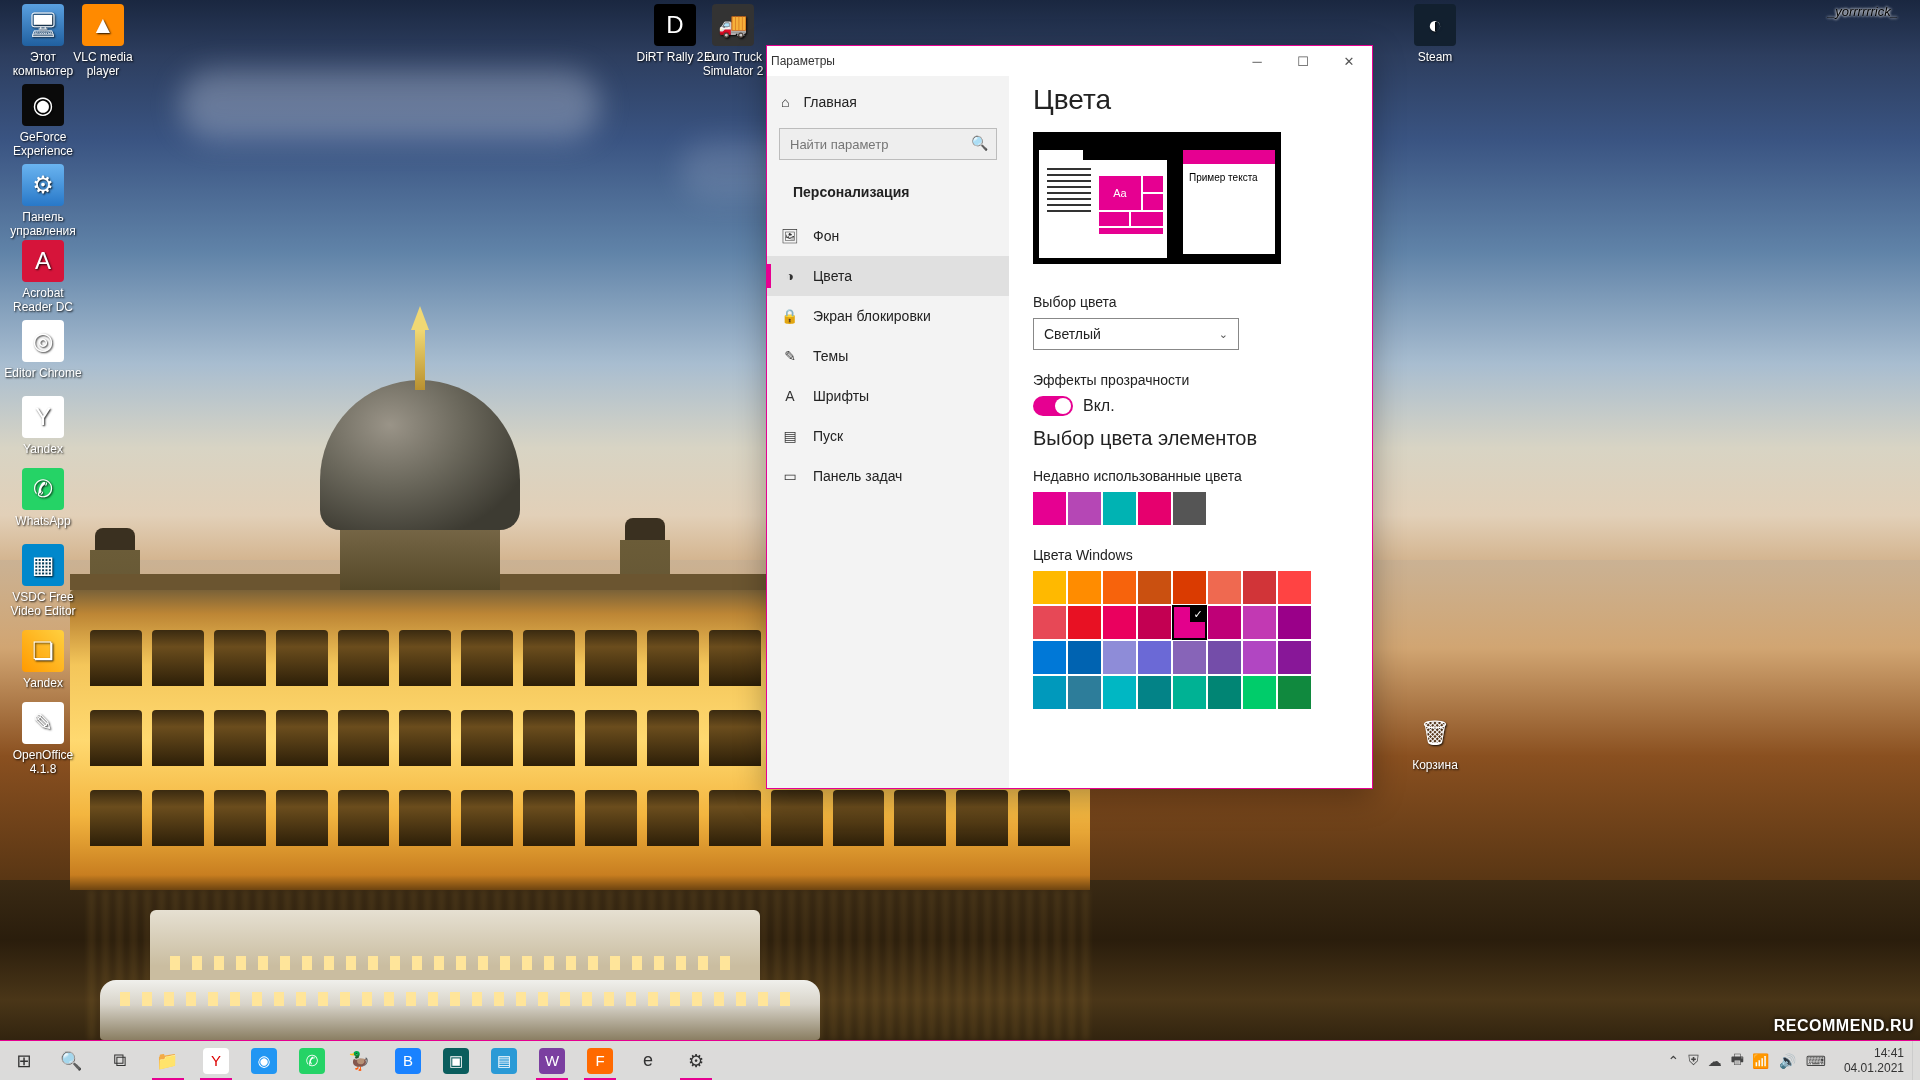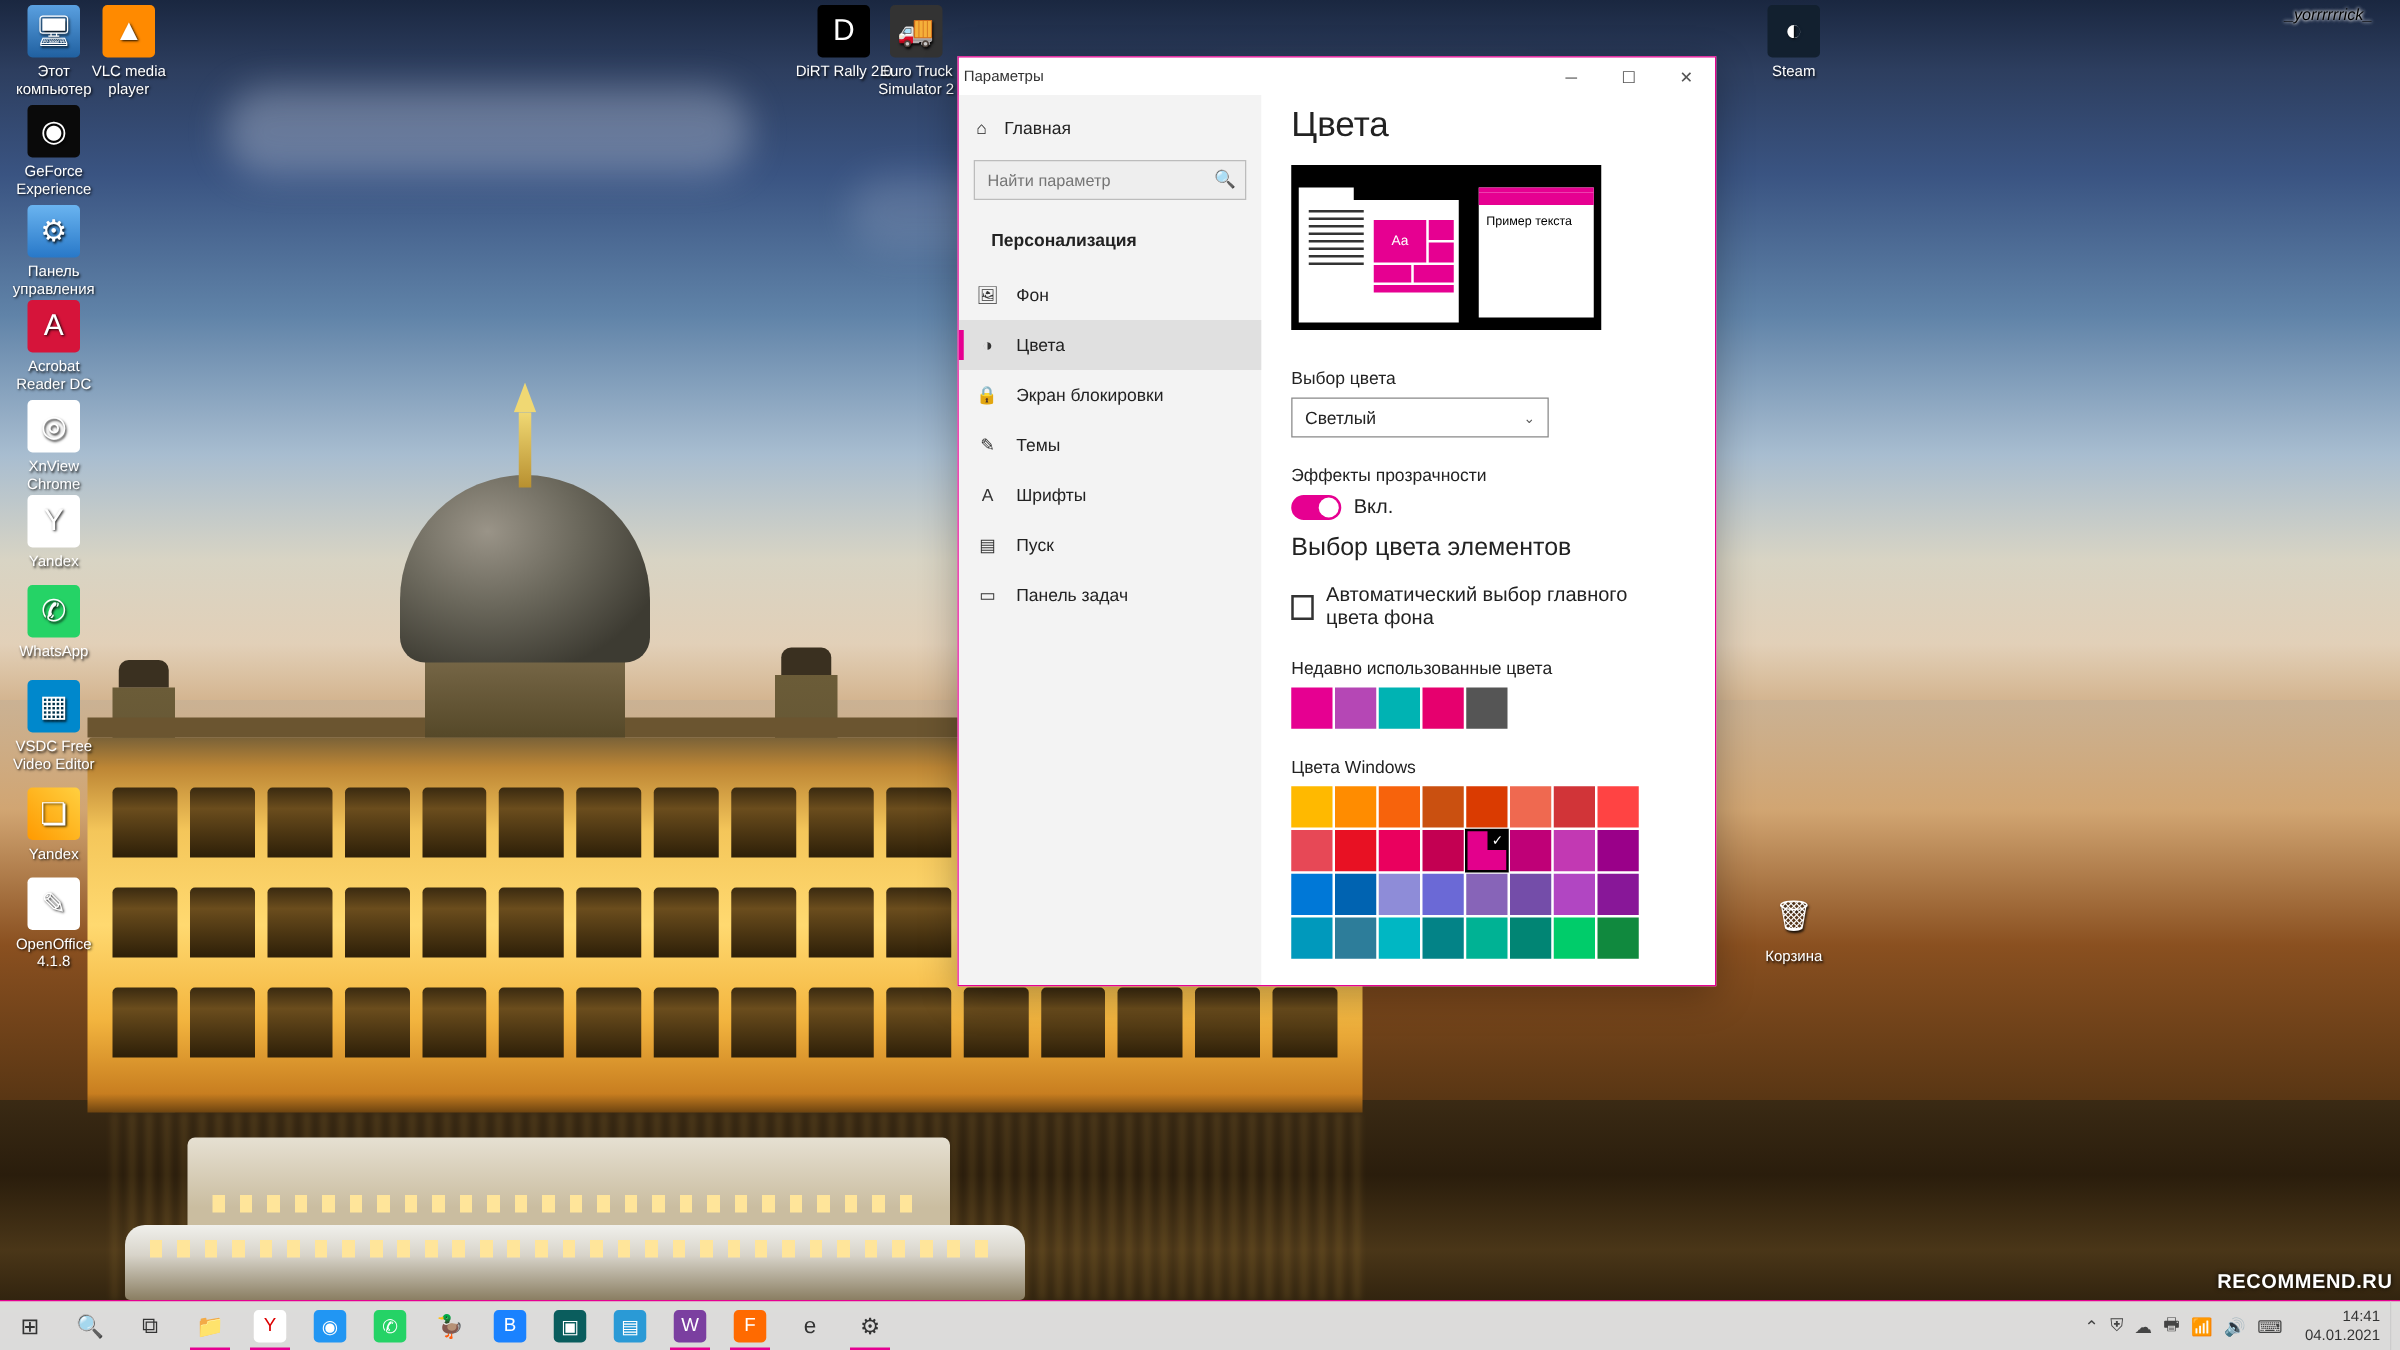--- a/index.html
+++ b/index.html
@@ -199,21 +199,21 @@
     <div class="di" style="left: 4px; top: 164px;">
       <div class="ic" style="background:linear-gradient(#6ab4f0,#2878c8)">⚙</div>
       <div class="lbl">Панель управления</div>
     </div>
     <div class="di" style="left: 4px; top: 240px;">
       <div class="ic" style="background:#d6143a">A</div>
       <div class="lbl">Acrobat Reader DC</div>
     </div>
     <div class="di" style="left: 4px; top: 320px;">
       <div class="ic" style="background:#fff">◎</div>
-      <div class="lbl">XnView Chrome</div>
+      <div class="lbl">Editor Chrome</div>
     </div>
     <div class="di" style="left: 4px; top: 396px;">
       <div class="ic" style="background:#fff">Y</div>
       <div class="lbl">Yandex</div>
     </div>
     <div class="di" style="left: 4px; top: 468px;">
       <div class="ic" style="background:#25d366">✆</div>
       <div class="lbl">WhatsApp</div>
     </div>
     <div class="di" style="left: 4px; top: 544px;">
@@ -332,24 +332,20 @@
       </div>
 
       <div class="sect-label">Эффекты прозрачности</div>
       <div class="toggle-row">
         <div class="toggle"></div>
         <span>Вкл.</span>
       </div>
 
       <div class="sect-h2">Выбор цвета элементов</div>
 
-      <div class="chk-row">
-        <div class="chk"></div>
-        <span>Автоматический выбор главного цвета фона</span>
-      </div>
 
       <div class="sect-label">Недавно использованные цвета</div>
       <div class="swatch-row" id="recent-sw">
           <div class="sw" style="background: rgb(230, 0, 145);"></div>
           <div class="sw" style="background: rgb(181, 71, 181);"></div>
           <div class="sw" style="background: rgb(0, 179, 179);"></div>
           <div class="sw" style="background: rgb(230, 0, 110);"></div>
           <div class="sw" style="background: rgb(85, 85, 85);"></div>
         </div>
 

